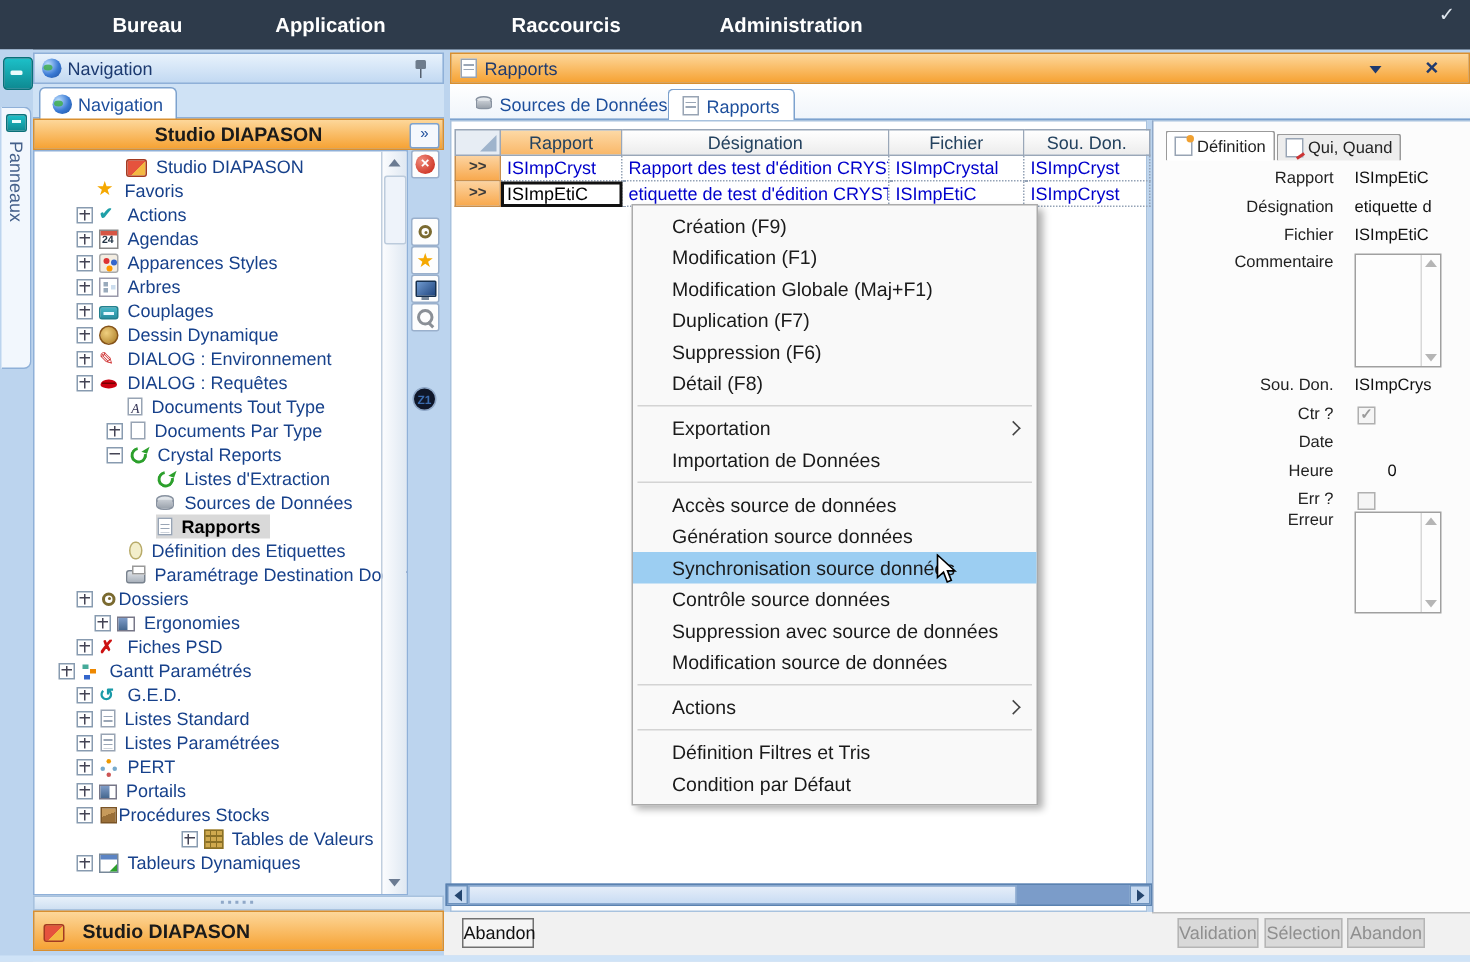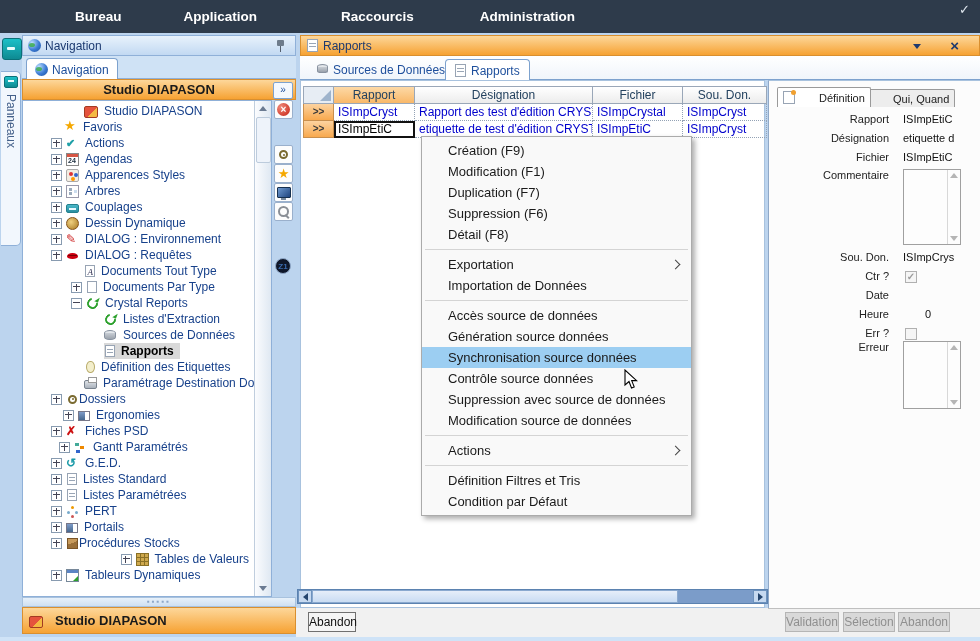--- a/index.html
+++ b/index.html
@@ -88,21 +88,21 @@
 
   
   .bottom-bar{position:absolute;left:296px;top:608px;width:684px;height:29px;background:#f1f1f1;}
   .bb-line{position:absolute;left:472px;top:0;right:0;height:1px;background:#bfbfbf;}
   .btn-plain{position:absolute;height:20px;background:#f5f5f5;border:1px solid #707070;font-size:12px;color:#111;text-align:center;line-height:18px;box-sizing:border-box;}
   .btn-dis{position:absolute;height:20px;background:#d9d9d9;border:1px solid #b5b5b5;font-size:12px;color:#8f8f8f;text-align:center;line-height:18px;box-sizing:border-box;}
   .bottom-strip{position:absolute;left:0;top:637px;width:980px;height:4px;background:#cfe3f7;}
 
   
   .detail{position:absolute;left:768px;top:80px;width:212px;height:528px;background:#fcfcfc;border-left:1px solid #8fa8c8;border-top:1px solid #a8c2de;box-sizing:border-box;}
-  .dtab{position:absolute;top:8px;height:17px;display:flex;align-items:center;padding:0 5px;font-size:11px;color:#222;border:1px solid #9a9a9a;border-bottom:none;border-radius:2px 2px 0 0;background:#ededed;gap:21px;}
+  .dtab{position:absolute;top:8px;height:17px;display:flex;align-items:center;padding:0 5px;font-size:11px;color:#222;border:1px solid #9a9a9a;border-bottom:none;border-radius:2px 2px 0 0;background:#ededed;}
   .dtab.active{background:#fff;height:19px;top:6px;z-index:2;}
   .dtab .t{margin-left:3px;}
   .frow{position:absolute;left:0;width:212px;height:16px;}
   .flabel{position:absolute;left:0;top:0;width:120px;text-align:right;font-size:11px;color:#222;}
   .fvalue{position:absolute;left:134px;top:0;font-size:11px;color:#111;white-space:nowrap;overflow:hidden;max-width:72px;}
   .fvalue.num{padding-left:22px;}
   .fbox{position:absolute;left:134px;width:56px;background:#fdfdfd;border:1px solid #a0a0a0;}
   .fbox .sbar{position:absolute;right:0;top:0;bottom:0;width:12px;border-left:1px solid #d8d8d8;}
   .fbox .sbar .u{position:absolute;top:3px;left:2px;}
   .fbox .sbar .d{position:absolute;bottom:3px;left:2px;}
@@ -364,21 +364,21 @@
               <span>Ergonomies</span>
             </span>
           </div>
           <div class="trow" style="padding-left: 28px;">
             <span class="exp plus"></span>
             <span class="band">
               <span class="ti ti-psd"></span>
               <span>Fiches PSD</span>
             </span>
           </div>
-          <div class="trow" style="padding-left: 36px;">
+          <div class="trow" style="padding-left: 16px;">
             <span class="exp plus"></span>
             <span class="band">
               <span class="ti ti-gantt"></span>
               <span>Gantt Paramétrés</span>
             </span>
           </div>
           <div class="trow" style="padding-left: 28px;">
             <span class="exp plus"></span>
             <span class="band">
               <span class="ti ti-ged"></span>
@@ -587,20 +587,21 @@
     <div class="btn-plain" style="left:12px;top:4px;width:48px">Abandon</div>
     <div class="btn-dis" style="left:489px;top:4px;width:54px">Validation</div>
     <div class="btn-dis" style="left:547px;top:4px;width:52px">Sélection</div>
     <div class="btn-dis" style="left:602px;top:4px;width:52px">Abandon</div>
   </div>
   <div class="bottom-strip"></div>
 
   <div class="cmenu" id="cmenu">
       <div class="cmi">Création (F9)</div>
       <div class="cmi">Modification (F1)</div>
+      <div class="cmi">Modification Globale (Maj+F1)</div>
       <div class="cmi">Duplication (F7)</div>
       <div class="cmi">Suppression (F6)</div>
       <div class="cmi">Détail (F8)</div>
       <div class="csep"></div>
       <div class="cmi">Exportation<span class="sub"></span></div>
       <div class="cmi">Importation de Données</div>
       <div class="csep"></div>
       <div class="cmi">Accès source de données</div>
       <div class="cmi">Génération source données</div>
       <div class="cmi hl">Synchronisation source données</div>

